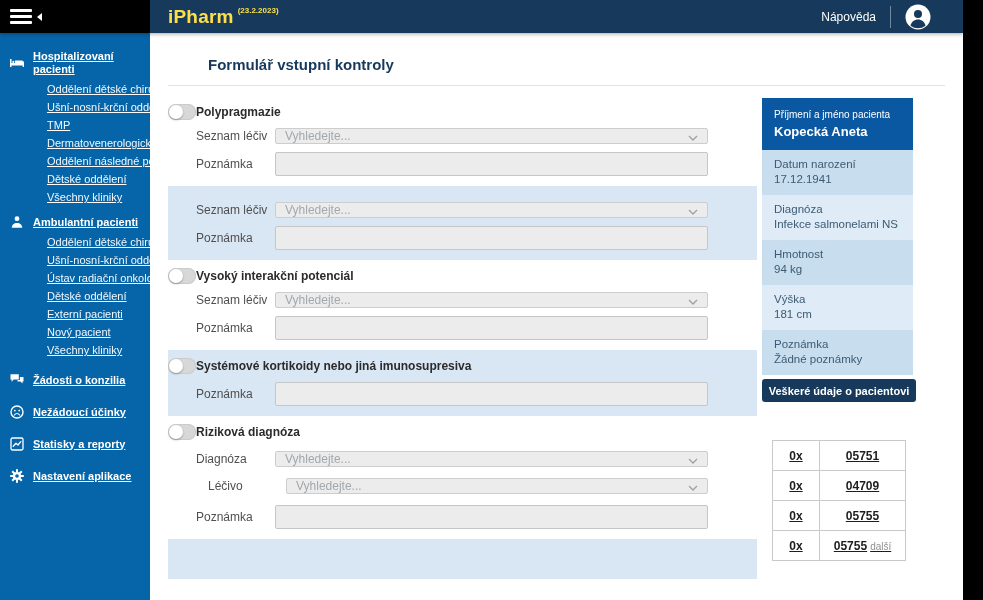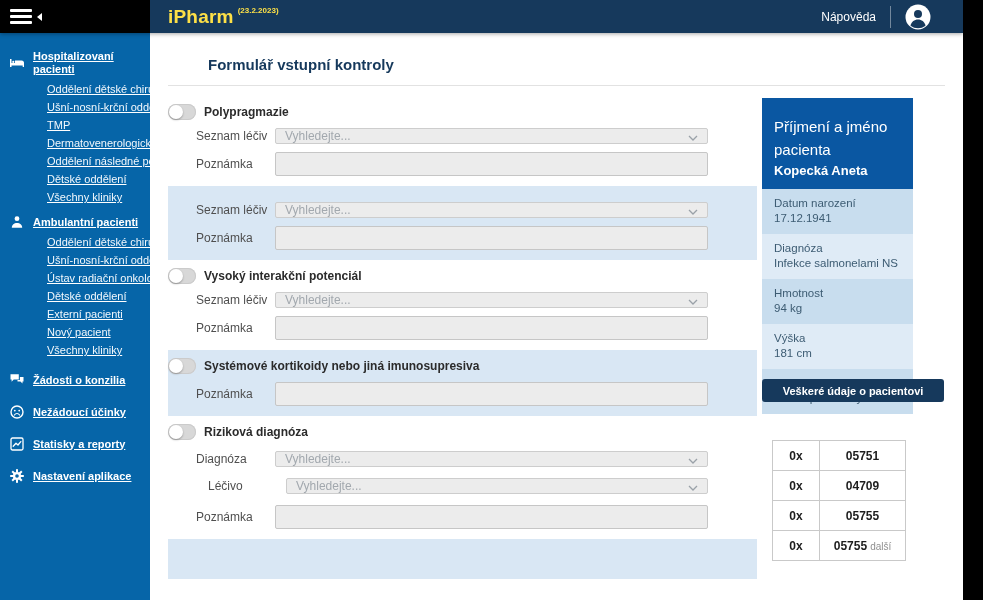--- a/index.html
+++ b/index.html
@@ -35,21 +35,21 @@
 
   
   .content { position:absolute; left:150px; top:33px; width:813px; height:567px; background:#fff; overflow:hidden; }
   .page-title { position:absolute; left:18px; top:23px; font-size:15px; font-weight:bold; color:#16395c;margin-left:40px; }
   .title-rule { position:absolute; left:18px; top:52px; width:777px; height:1px; background:#e2e2e2; }
 
   
   .form-col { position:absolute; left:18px; top:63px; width:589px; }
   .section { padding:8px 0 10px 0; }
   .section.highlight { background:#d9e7f4; }
-  .section-head { display:flex; align-items:center; gap:8px; padding-left:0; }
+  .section-head { display:flex; align-items:center; padding-left:0; }
   .section.highlight .section-head, .section.highlight .row { padding-left:0; }
   .toggle { width:28px; height:16px; border-radius:8px; background:#d8d8d8; position:relative; flex:0 0 auto;
             box-shadow:inset 0 0 0 1px #cbcbcb; cursor:pointer; }
   .toggle .knob { position:absolute; left:1px; top:1px; width:14px; height:14px; border-radius:50%; background:#fff;
                   box-shadow:0 1px 2px rgba(0,0,0,.3); }
   .section-label { font-size:12px; font-weight:bold; color:#2b2b2b; }
   .row { display:flex; align-items:center; margin-top:8px; }
   .form-col .section:nth-child(5) .row { margin-top:11px; }
   .row-label { width:79px; margin-left:28px; font-size:12px; color:#4f4f4f; flex:0 0 auto; }
   .row-label.indent { padding-left:12px; }
@@ -58,34 +58,34 @@
             display:flex; align-items:center; padding:0 9px; cursor:pointer; }
   .select.indent { margin-left:11px; width:422px; }
   .select .ph { font-size:12px; color:#a2a8ae; flex:1 1 auto; }
   .chev { display:block; flex:0 0 auto; }
   .text-input { width:433px; height:24px; background:#ececec; border:1px solid #c6c6c6; border-radius:2px;
                 font-family:"Liberation Sans", sans-serif; font-size:12px; color:#333; padding:0 8px; }
 
   
   .patient-card { position:absolute; left:612px; top:65px; width:151px; }
   .patient-head { background:#0a57a2; color:#fff; padding:9px 12px 9px 12px; }
-  .patient-head-label { font-size:15px; line-height:23px;margin-top:8px; }
+  .patient-head-label { font-size:10px; line-height:15px; }
   .patient-name { font-size:13px; font-weight:bold; line-height:18px; margin-top:1px; }
   .p-row { padding:7px 12px 8px 12px; color:#3d5c73; }
   .p-row.shade-a { background:#c8ddee; }
   .p-row.shade-b { background:#dfebf6; }
   .p-row-label { font-size:11.5px; line-height:15px; }
   .p-row-value { font-size:11.5px; line-height:15px; }
-  .all-data-btn { position:absolute; left:612px; top:346px; width:182px; height:23px; background:#16395c; color:#fff;
+  .all-data-btn { position:absolute; left:612px; top:346px; width:154px; height:23px; background:#16395c; color:#fff;
                   border:none; border-radius:3px; font-family:"Liberation Sans", sans-serif; font-size:11px;
                   font-weight:bold; cursor:pointer; }
 
   
   .codes-table { position:absolute; left:622px; top:407px; border-collapse:collapse; }
-  .codes-table td { border:1px solid #c9c9c9; text-align:center; font-size:12px; font-weight:bold; color:#1d1d1d; }
+  .codes-table td { border:1px solid #c9c9c9; text-align:center; font-size:12px; font-weight:bold; color:#1d1d1d;text-decoration:underline; }
   .codes-table td.count { width:47px; height:30px; }
   .codes-table td.code { width:86px; height:30px; }
   .codes-table .suffix { font-size:10px; font-weight:normal; color:#909090; margin-left:3px; }
 
   .edge-strip { position:absolute; right:0; top:0; width:20px; height:600px; background:#000; }
 </style>
 </head>
 <body>
 
 <div class="app">

